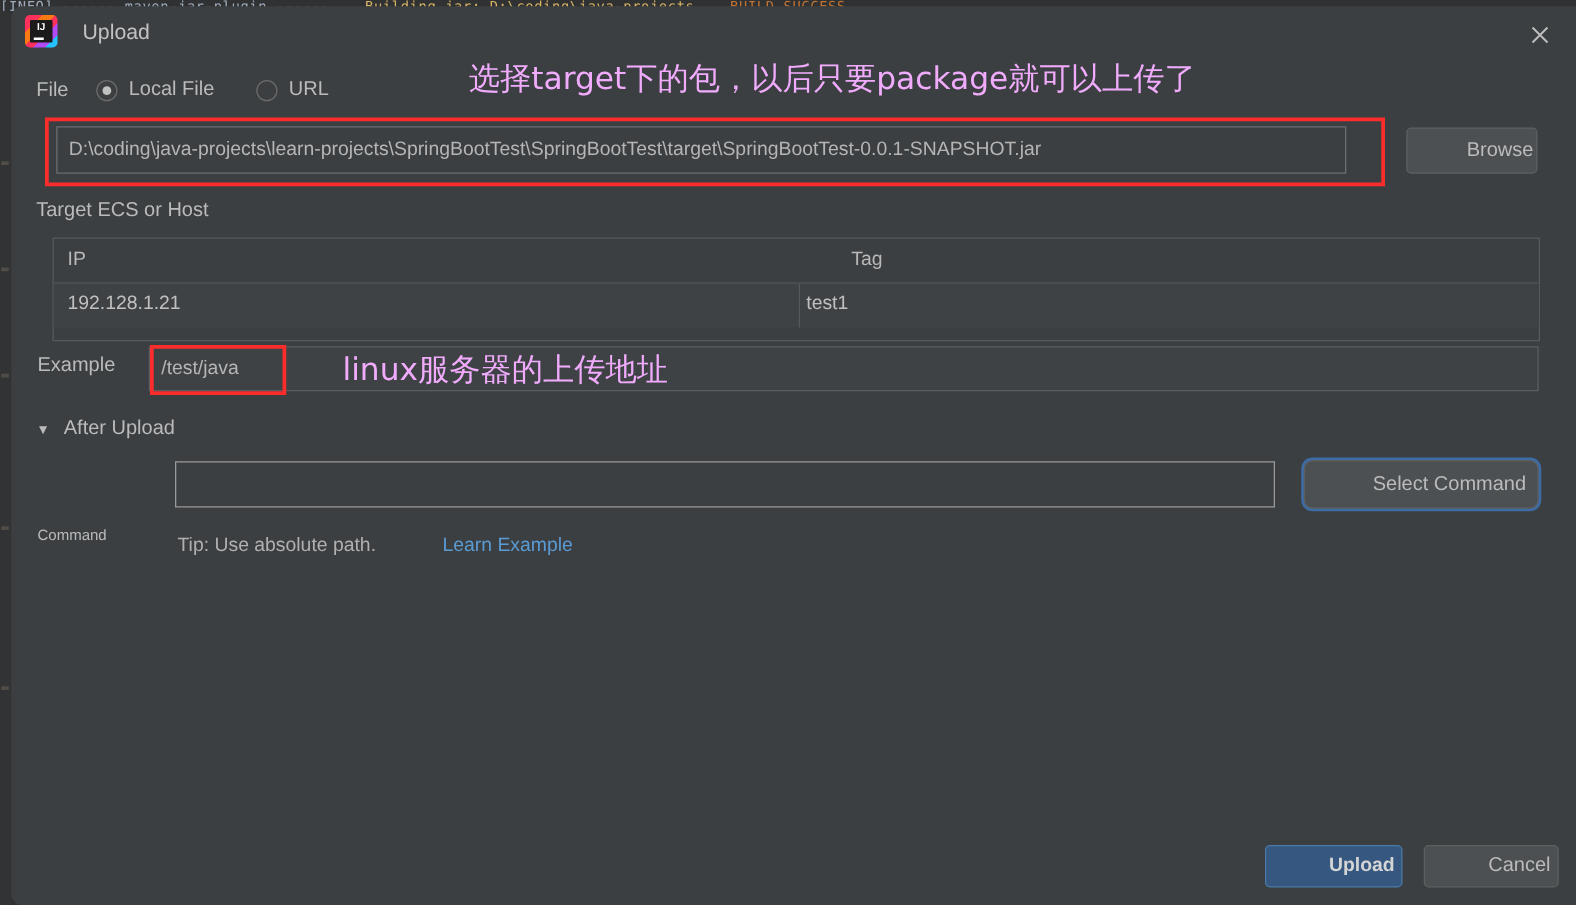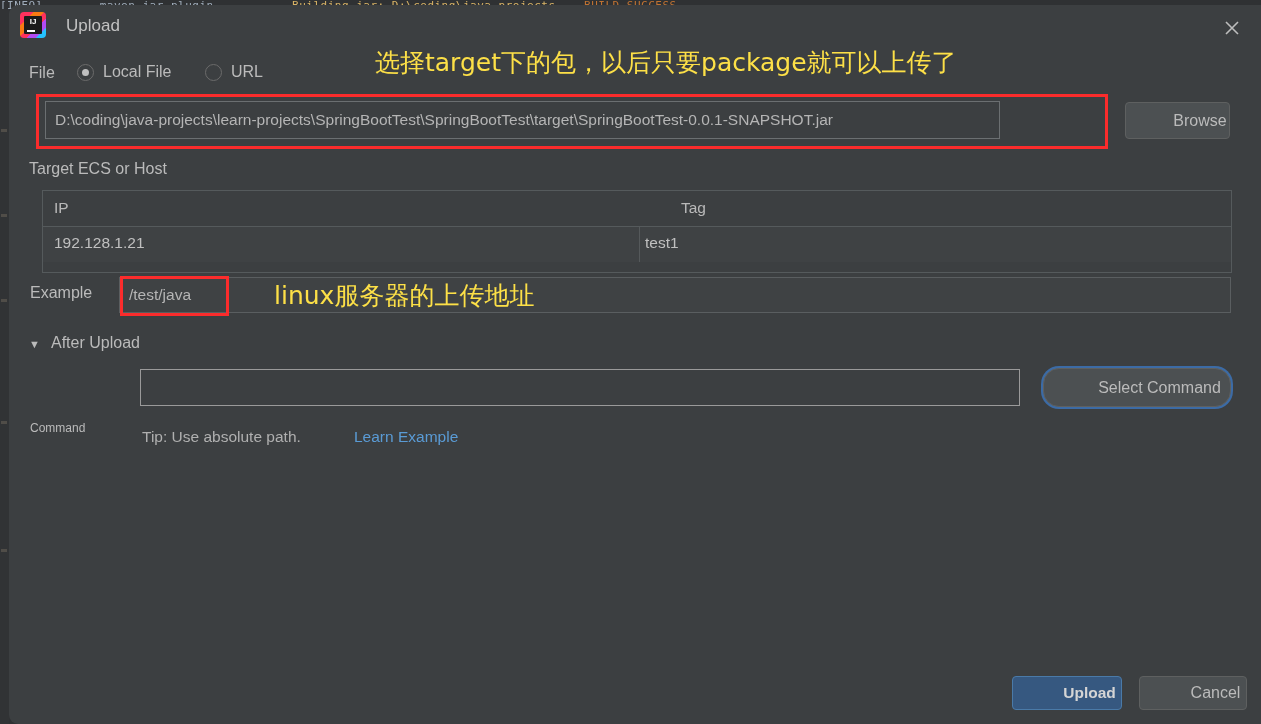--- a/index.html
+++ b/index.html
@@ -117,21 +117,21 @@
     position: absolute;
     right: 12px; top: 7px;
     width: 34px; height: 30px;
     cursor: pointer;
   }
   #close-button svg { position: absolute; left: 9px; top: 8px; }
 
   
   .anno-text {
     position: absolute;
-    color: #fde047;
+    color: #f0abfc;
     font-family: "DejaVu Sans", sans-serif;
     white-space: nowrap;
   }
   #anno-target {
     left: 366px; top: 41px;
     font-size: 25px;
   }
   #anno-location {
     left: 265px; top: 274px;
     font-size: 25px;
@@ -188,21 +188,21 @@
     box-sizing: border-box;
     color: #b5b5b5;
     font-size: 15.5px;
     display: flex;
     align-items: center;
     padding-left: 9px;
     overflow: hidden;
     white-space: nowrap;
     cursor: text;
   }
-  #field-file { left: 36px; top: 96px; width: 955px; height: 38px; }
+  #field-file { left: 36px; top: 96px; width: 1032px; height: 38px; }
   #field-location {
     left: 110px; top: 272px; width: 1112px; height: 36px;
     border: 1px solid #5a5e60;
     background: #3f4244;
   }
   #field-command { left: 131px; top: 364px; width: 880px; height: 37px; border: 1px solid #9a9a9a; }
 
   
   .btn {
     position: absolute;
@@ -215,21 +215,21 @@
     align-items: center;
     justify-content: center;
     cursor: pointer;
     box-sizing: border-box;
     padding-left: 45px;
   }
   #btn-browse { left: 1116px; top: 97px; width: 105px; height: 37px; }
   #btn-select-command {
     left: 1034px; top: 363px; width: 188px; height: 39px;
     box-shadow: 0 0 0 2px #3c6ba5;
-    border-radius: 16px;
+    border-radius: 7px;
   }
   #btn-upload {
     left: 1003px; top: 671px; width: 110px; height: 34px;
     background: #365880;
     border: 1px solid #4a7aa8;
     color: #d5d5d5;
     font-weight: bold;
     font-size: 15.5px;
   }
   #btn-cancel {

